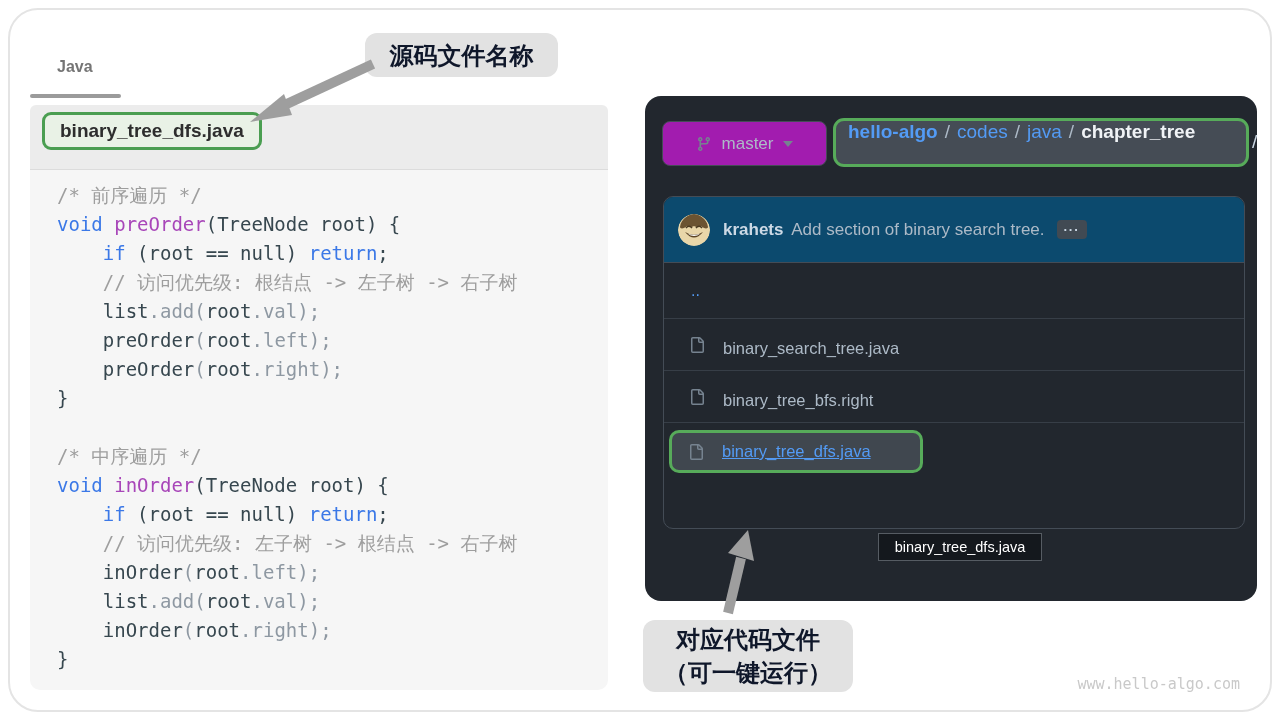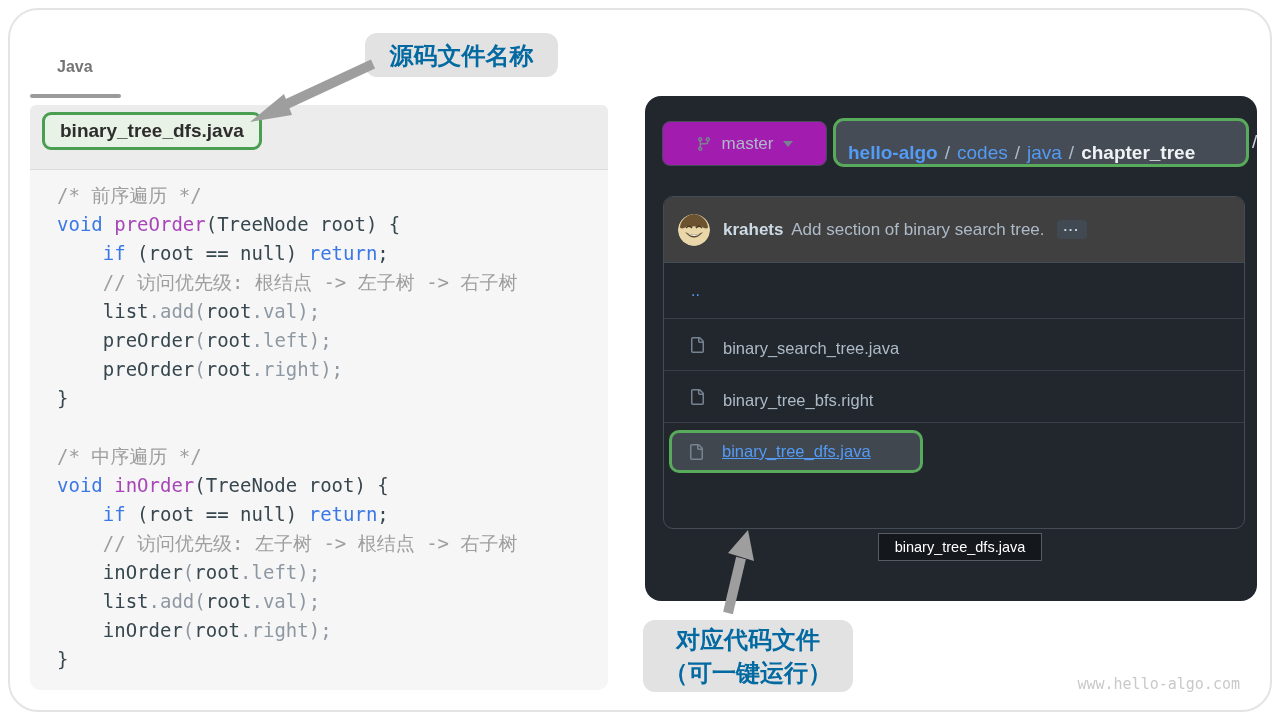--- a/index.html
+++ b/index.html
@@ -26,47 +26,47 @@
   .code-line { white-space:pre; }
   .tok-cm { color:#9e9e9e; }
   .tok-kw { color:#3b78e7; }
   .tok-fn { color:#a846b9; }
   .tok-pl { color:#37474f; }
   .tok-gy { color:#8e98a2; }
 
   
   .callout { position:absolute; background:#e2e2e2; border-radius:12px;
              display:flex; flex-direction:column; align-items:center; justify-content:center;
-             font-weight:bold; color:#0369a1; font-size:24px; line-height:33px; }
+             font-weight:bold; color:#0f172a; font-size:24px; line-height:33px; }
   .callout-1 { left:365px; top:33px; width:193px; height:44px; }
   .callout-2 { left:643px; top:620px; width:210px; height:72px; }
   .arrow-svg { position:absolute; pointer-events:none; }
 
   
   .gh-panel { position:absolute; left:645px; top:96px; width:612px; height:505px;
               background:#22272e; border-radius:16px; color:#adbac7; }
   .branch-button { position:absolute; left:17px; top:25px; width:165px; height:45px;
                    background:#a21caf; border:1px solid #444c56; border-radius:8px;
                    display:flex; align-items:center; justify-content:center; gap:10px;
                    font-size:17px; color:#adbac7; cursor:pointer; }
   .caret-down { width:0; height:0; border-left:5px solid transparent; border-right:5px solid transparent;
                 border-top:6px solid #768390; }
   .breadcrumb-box { position:absolute; left:188px; top:22px; width:416px; height:49px;
                     border:3px solid #57ab5a; border-radius:11px; background:#454c55;
-                    display:flex; align-items:flex-end; padding:0 12px; font-size:19px;
+                    display:flex; align-items:flex-start; padding:0 12px; font-size:19px;
                     white-space:nowrap; overflow:hidden; }
   .bc-link { color:#539bf5; cursor:pointer; }
   .bc-bold { font-weight:bold; }
   .bc-sep { color:#adbac7; margin:0 7px; }
   .bc-current { color:#f0f3f6; font-weight:bold; }
   .trailing-slash { position:absolute; left:607px; top:35px; font-size:19px; color:#cdd9e5; }
 
   .file-container { position:absolute; left:18px; top:100px; width:582px; height:333px;
                     border:1px solid #444c56; border-radius:10px; }
-  .commit-row { height:66px; background:#404040; border-bottom:1px solid #444c56;
+  .commit-row { height:66px; background:#0c4a6e; border-bottom:1px solid #444c56;
                 border-radius:9px 9px 0 0; display:flex; align-items:center; padding-left:14px; }
   .avatar { width:32px; height:32px; border-radius:50%; overflow:hidden; flex:none; cursor:pointer; }
   .commit-text { margin-left:13px; font-size:17px; color:#adbac7; white-space:nowrap; }
   .commit-author { font-weight:bold; color:#cdd9e5; cursor:pointer; }
   .commit-msg { cursor:pointer; }
   .ellipsis-btn { margin-left:12px; width:30px; height:19px; background:#414a53; border-radius:4px;
                   display:inline-flex; align-items:center; justify-content:center;
                   color:#cdd9e5; font-size:13px; font-weight:bold; letter-spacing:1px; cursor:pointer; }
   .updir-row { height:56px; border-bottom:1px solid #373e47; display:flex; align-items:center;
                padding-left:27px; }

